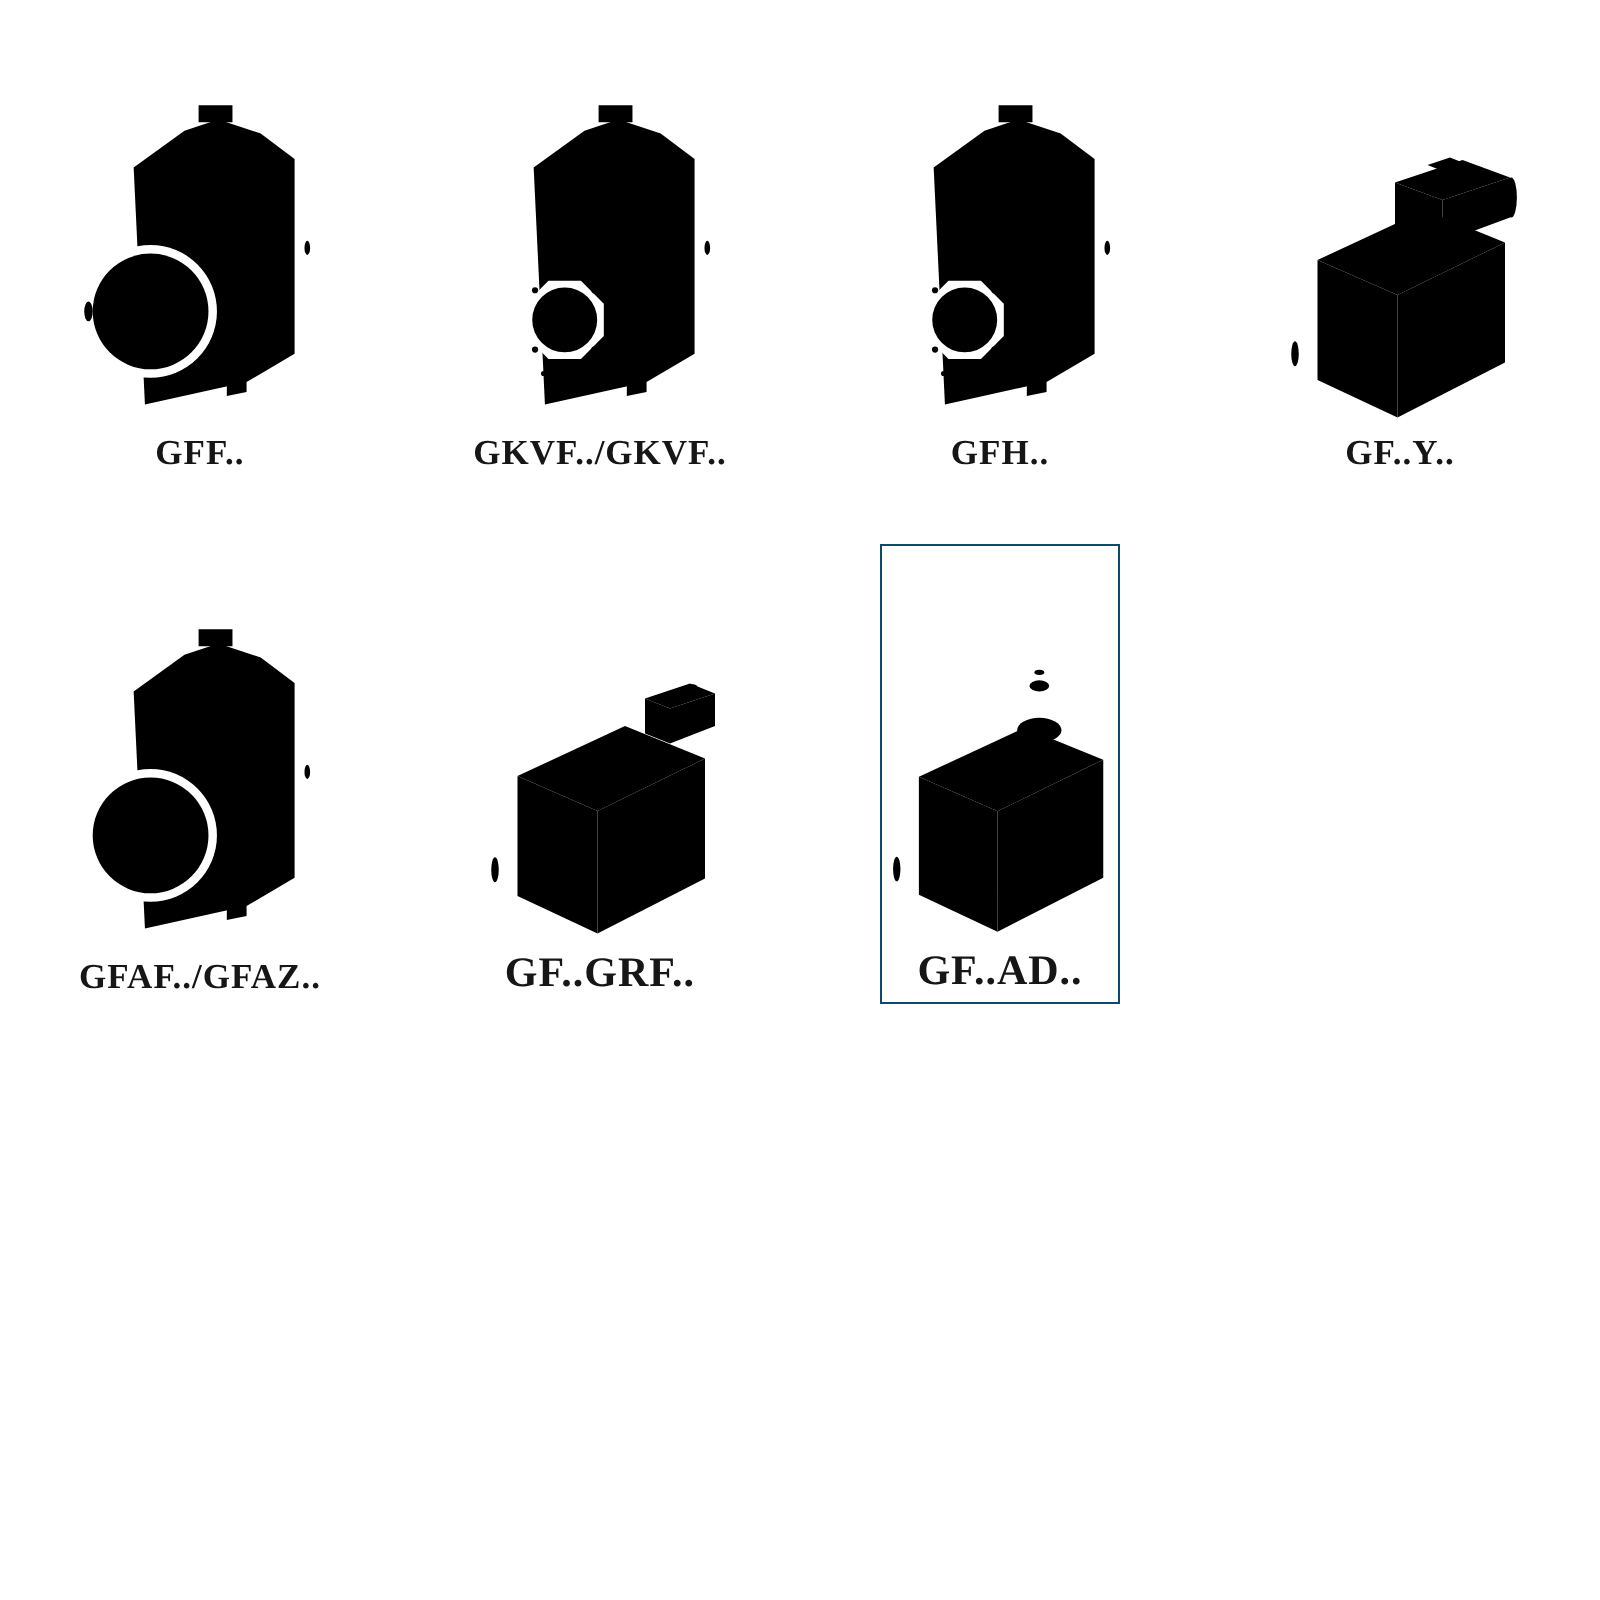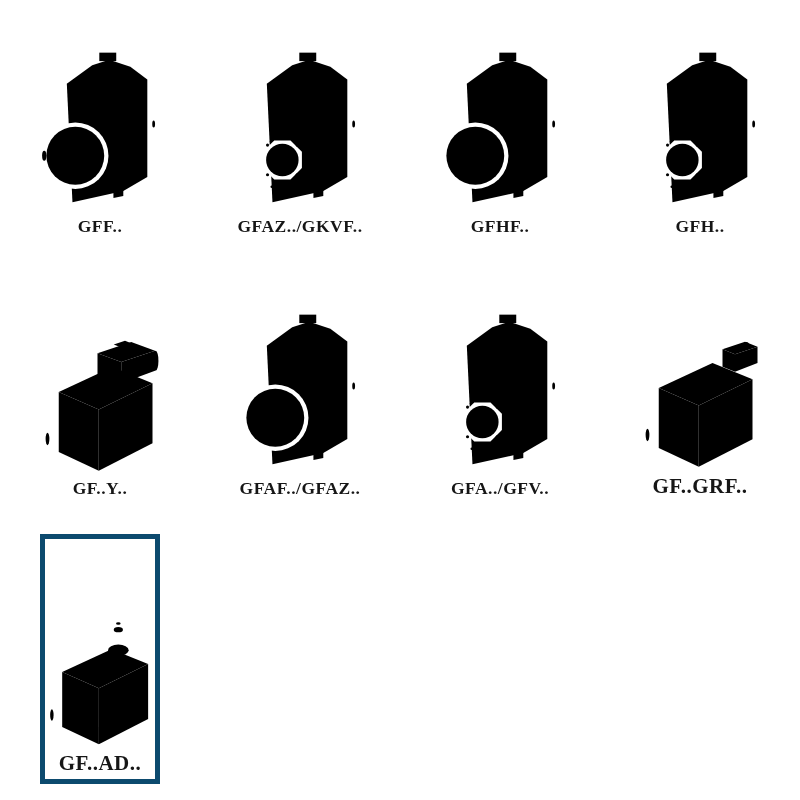--- a/index.html
+++ b/index.html
@@ -11,21 +11,21 @@
         padding-bottom:4px;box-sizing:border-box;}
   .cell .draw{flex:1 1 auto;display:flex;align-items:flex-end;justify-content:center;width:100%;}
   svg.drawing{stroke-width:1.2;}
   .ink{color:#333333;}
   .ink-dash{color:#9b9b9b;stroke-dasharray:3 2.4;}
   .att{color:#4f4f4f;}
   .att-light{color:#7d7d7d;}
   .label{font-weight:700;font-size:17.5px;letter-spacing:.5px;color:#161616;
          text-align:right;line-height:1.1;margin-top:2px;white-space:nowrap;}
   .label.big{font-size:21px;}
-  .boxed{border:5px solid #0c4a6e;}
+  .boxed{border:1px solid #0c4a6e;}
 </style>
 </head>
 <body>
 
 <svg width="0" height="0" style="position:absolute" aria-hidden="true">
   <defs>
 
     <g id="sym-housing">
       <path d="M38 54 L74 28 L98 20 L128 30 L152 48 L152 186 L118 206 L46 222 Z"></path>
       <path d="M84 10 L108 10 L108 22 L84 22 Z"></path>
@@ -169,33 +169,24 @@
     <figcaption class="label">GFF..</figcaption>
   </figure>
 
   <figure class="cell">
     <div class="draw">
       <svg class="drawing ink" viewBox="0 0 170 240" width="172" height="214" preserveAspectRatio="xMidYMax meet">
         <use href="#sym-housing"></use>
           <use href="#sym-bore"></use>
       </svg>
     </div>
-    <figcaption class="label">GFAZ../GKVF..</figcaption>
-  </figure>
-
-
-  <figure class="cell">
-    <div class="draw">
-      <svg class="drawing ink" viewBox="0 0 170 240" width="172" height="214" preserveAspectRatio="xMidYMax meet">
-        <use href="#sym-housing"></use>
-          <use href="#sym-flange"></use>
-      </svg>
-    </div>
-    <figcaption class="label">GFHF..</figcaption>
-  </figure>
+    <figcaption class="label">GKVF../GKVF..</figcaption>
+  </figure>
+
+
 
   <figure class="cell">
     <div class="draw">
       <svg class="drawing ink" viewBox="0 0 170 240" width="176" height="218" preserveAspectRatio="xMidYMax meet">
         <use href="#sym-housing"></use>
           <use href="#sym-bore"></use>
       </svg>
     </div>
     <figcaption class="label">GFH..</figcaption>
   </figure>
@@ -219,29 +210,20 @@
   <figure class="cell">
     <div class="draw">
       <svg class="drawing ink" viewBox="0 0 170 240" width="178" height="222" preserveAspectRatio="xMidYMax meet">
         <use href="#sym-housing"></use>
           <use href="#sym-flange"></use>
       </svg>
     </div>
     <figcaption class="label">GFAF../GFAZ..</figcaption>
   </figure>
 
-  <figure class="cell">
-    <div class="draw">
-      <svg class="drawing ink" viewBox="0 0 170 240" width="178" height="222" preserveAspectRatio="xMidYMax meet">
-        <use href="#sym-housing"></use>
-          <use href="#sym-bore"></use>
-      </svg>
-    </div>
-    <figcaption class="label">GFA../GFV..</figcaption>
-  </figure>
 
   <figure class="cell">
     <div class="draw">
       <svg class="drawing" viewBox="0 0 192 224" width="198" height="216" preserveAspectRatio="xMidYMax meet">
         <g class="ink-dash">
             <use href="#sym-housing2"></use>
           </g>
         <g class="att">
             <use href="#sym-grfbox"></use>
           </g>

